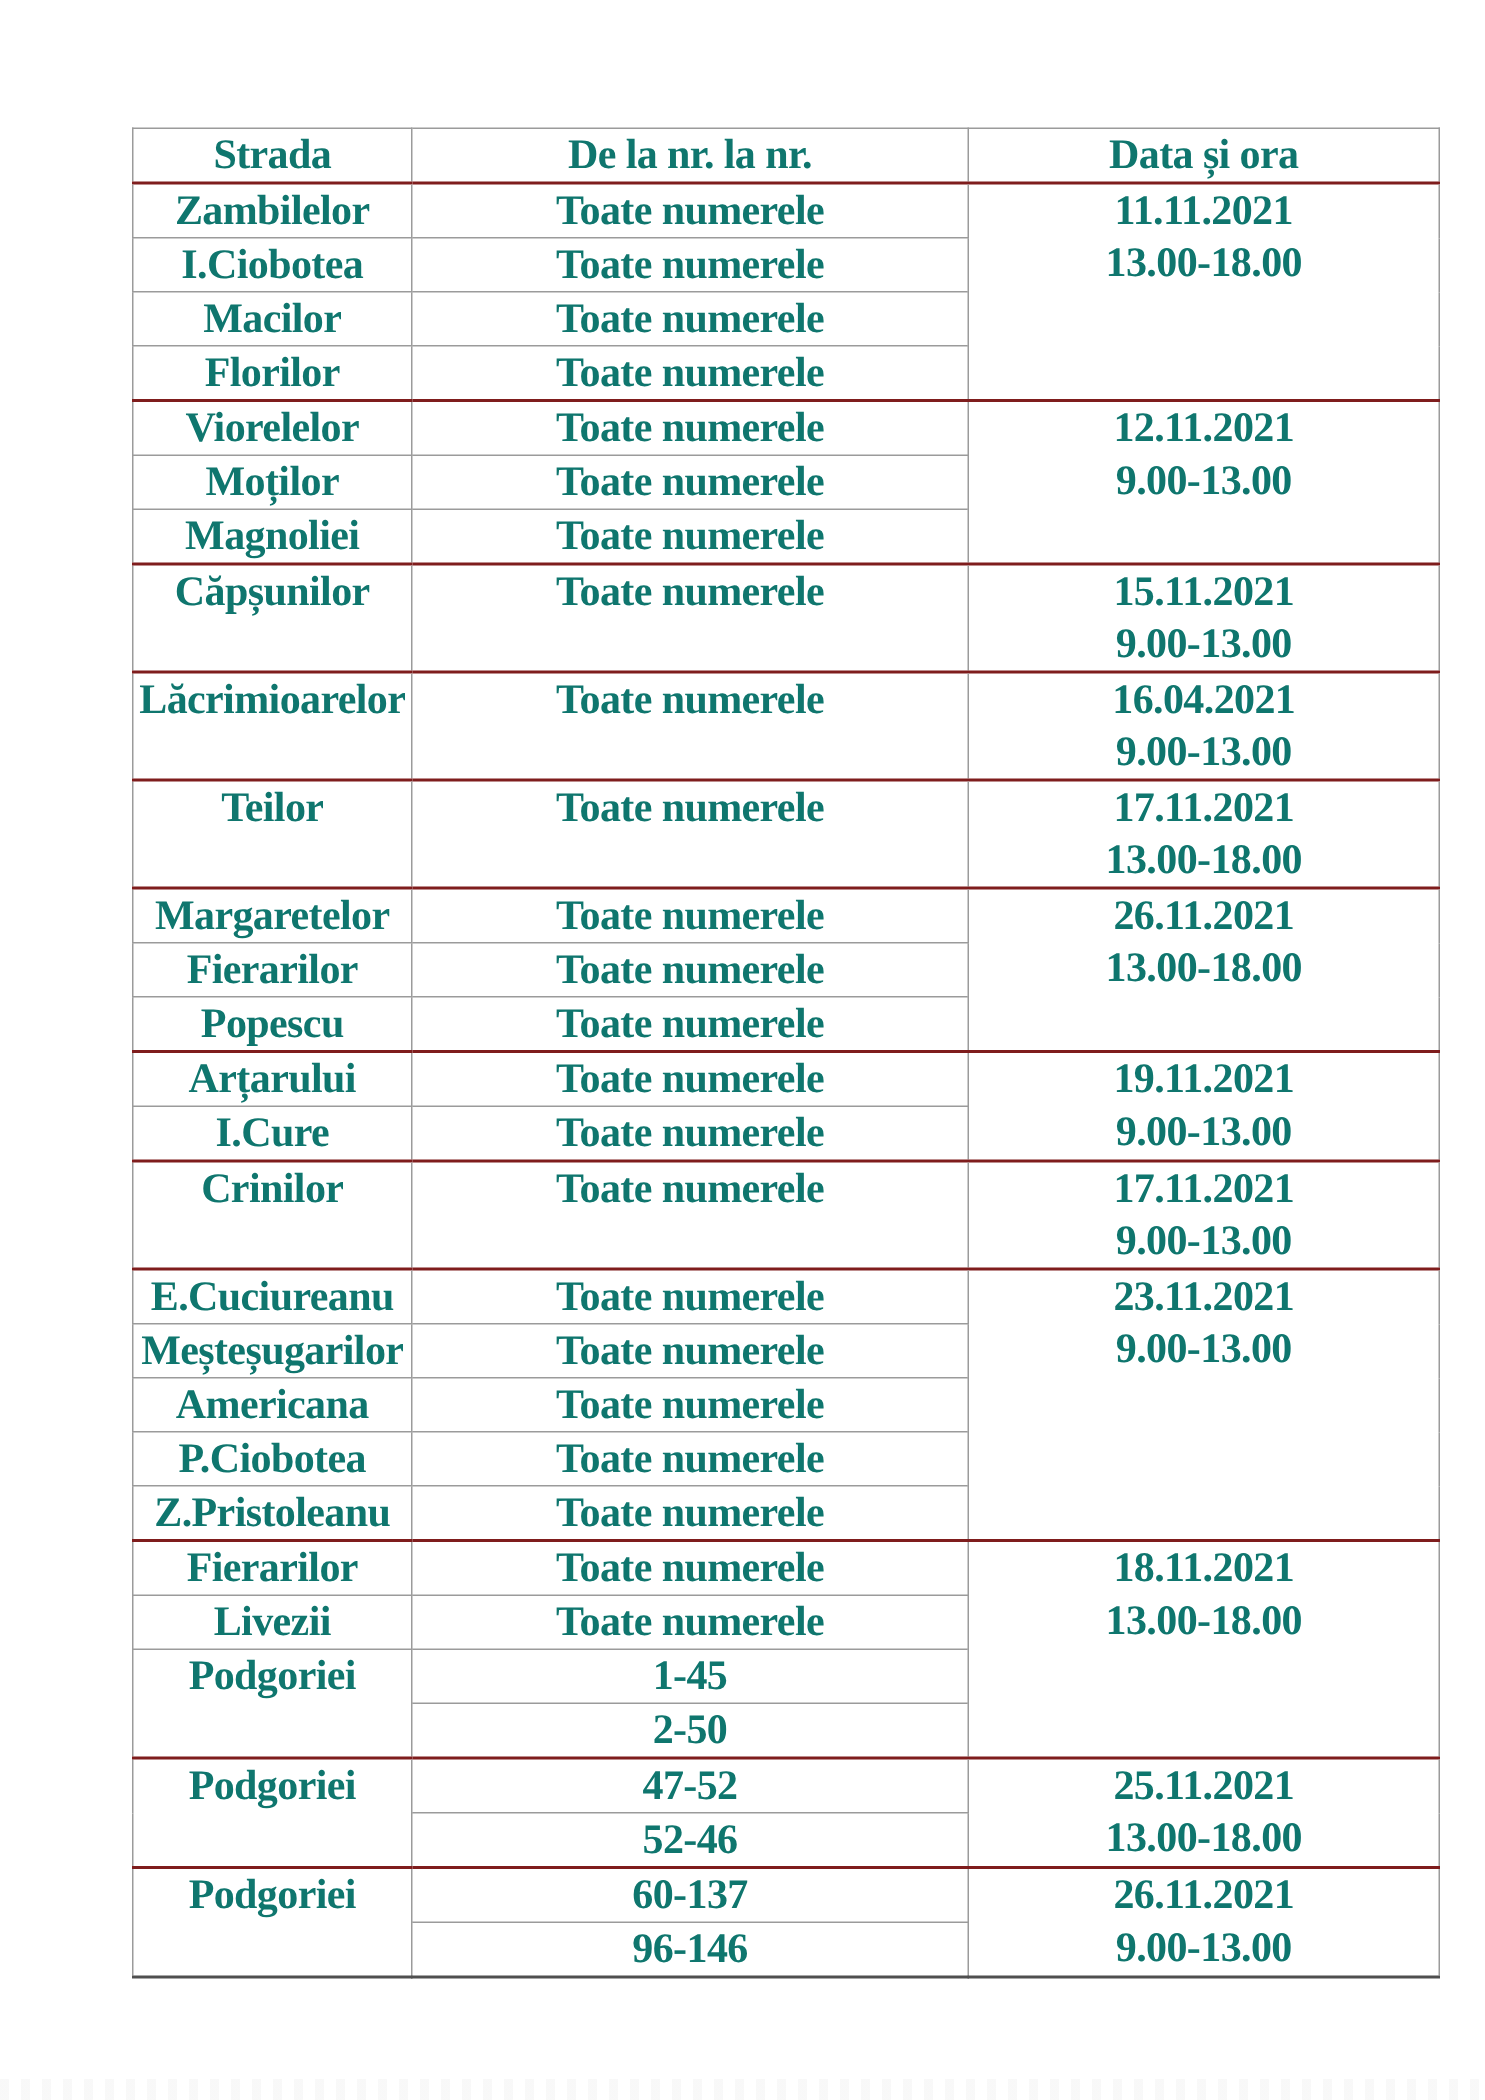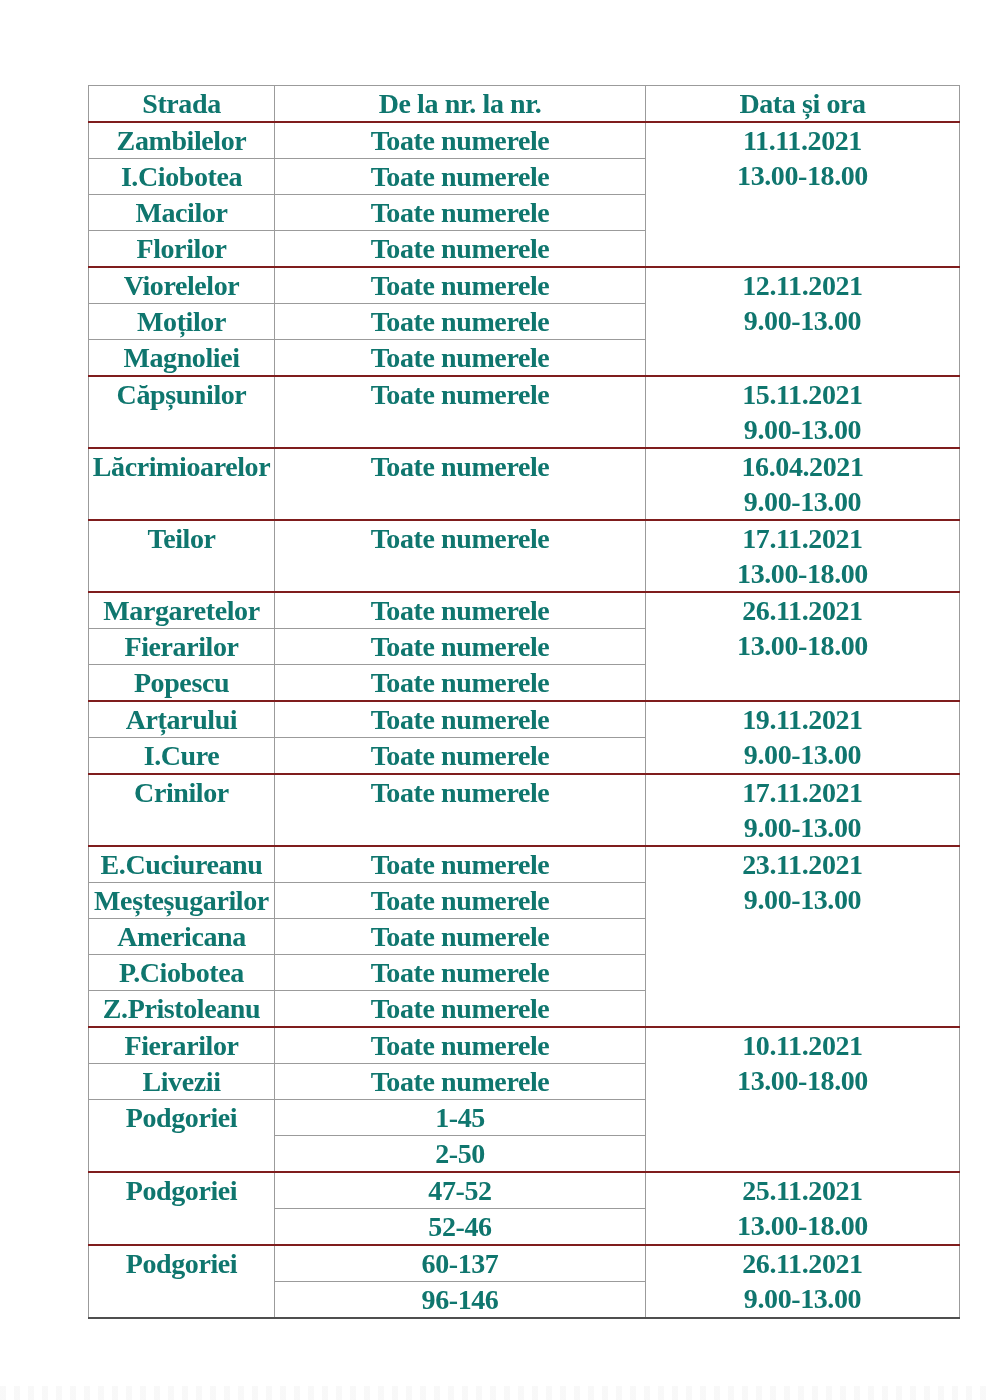--- a/index.html
+++ b/index.html
@@ -186,21 +186,21 @@
         <td>Toate numerele</td>
       </tr>
       <tr>
         <td>Z.Pristoleanu</td>
         <td>Toate numerele</td>
       </tr>
       <tr class="group-start">
         <td>Fierarilor</td>
         <td>Toate numerele</td>
         <td rowspan="4">
-          <div class="date-line">10.11.2021</div>
+          <div class="date-line">18.11.2021</div>
           <div class="time-line">13.00-18.00</div>
         </td>
       </tr>
       <tr>
         <td>Livezii</td>
         <td>Toate numerele</td>
       </tr>
       <tr>
         <td rowspan="2">Podgoriei</td>
         <td>1-45</td>

